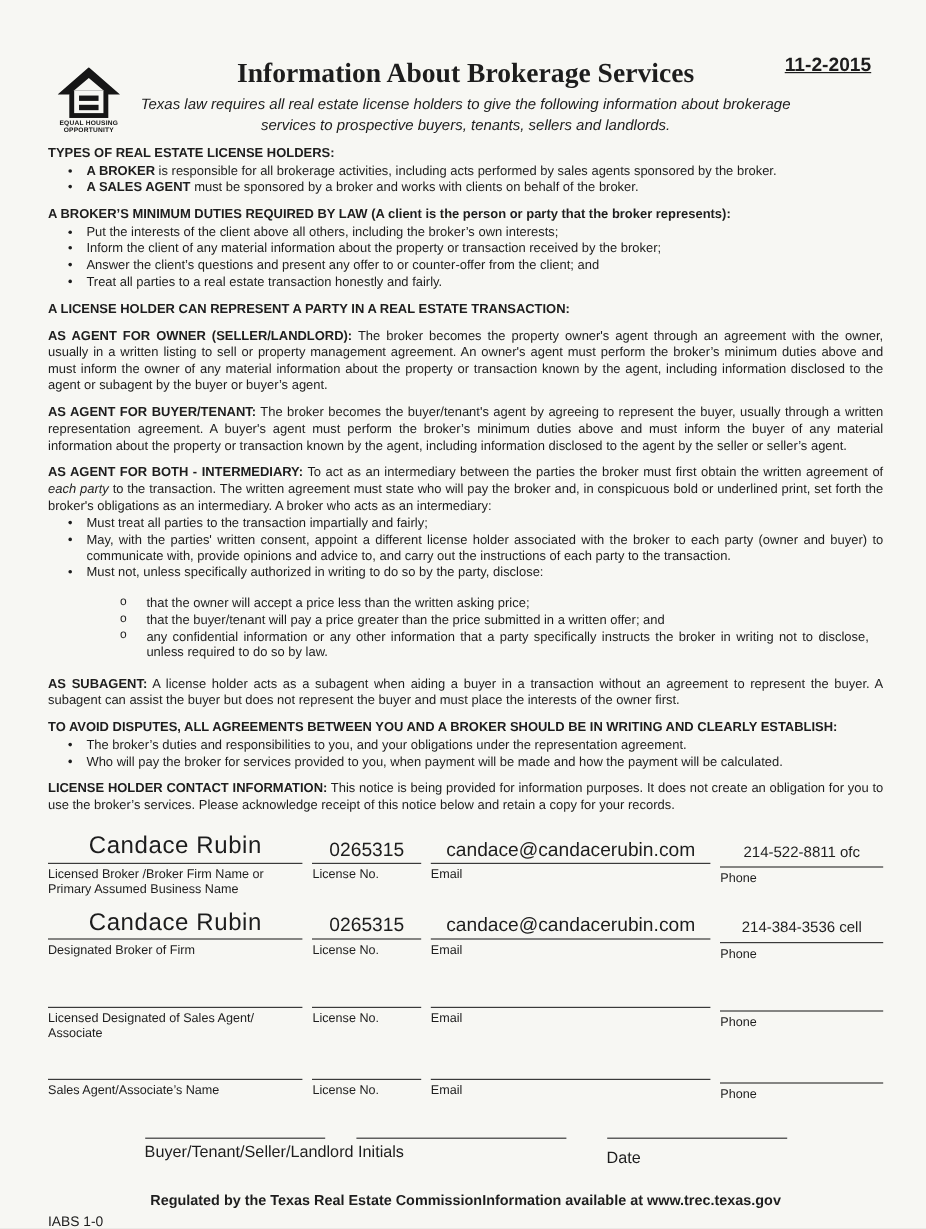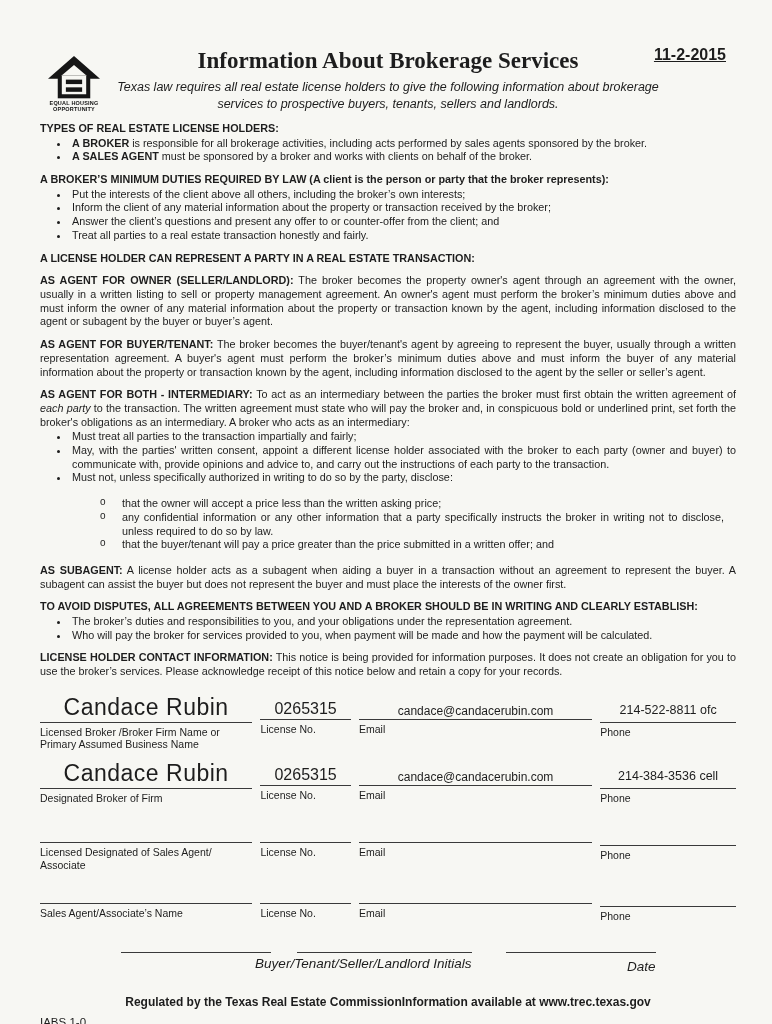--- a/index.html
+++ b/index.html
@@ -54,35 +54,35 @@
   ul.sub-bullets > li::before { content:"o"; position:absolute; left:2px; top:-1px; font-size:10px; }
   
   .ct { margin-top:14px; }
   .ct-row { display:flex; justify-content:space-between; }
   .ct-col { display:flex; flex-direction:column; }
   .ct-col.c-name    { width:30.5%; }
   .ct-col.c-license { width:13%; }
   .ct-col.c-email   { width:33.5%; }
   .ct-col.c-phone   { width:19.5%; }
   .ct-value { text-align:center; display:flex; align-items:flex-end; justify-content:center; }
-  .v-name    { font-size:23px; letter-spacing:0.5px; min-height:26px; }
+  .v-name    { font-size:20px; letter-spacing:0.5px; min-height:26px; }
   .v-license { font-size:16px; min-height:26px; }
-  .v-email   { font-size:12px; min-height:26px; }
+  .v-email   { font-size:16px; min-height:26px; }
   .v-phone   { font-size:12.5px; min-height:26px; padding-bottom:3px; }
   .blank .ct-value { min-height:30px; }
   .ct-line { border-bottom:1.5px solid #3a3a3a; }
   .ct-label { font-size:10.5px; line-height:1.15; padding-top:3px; }
   .lbl-left { text-align:left; }
   .lbl-center { text-align:left; }
   .row-gap1 { margin-top:9px; }
   .row-gap2 { margin-top:8px; }
   .row-gap3 { margin-top:2px; }
   
   .initials-row { display:flex; justify-content:center; gap:34px; margin-top:16px; }
-  .initials-block, .date-block { text-align:right;font-style:italic; }
+  .initials-block, .date-block { text-align:left; }
   .lines { display:flex; gap:26px; justify-content:center; }
   .sig-line { display:inline-block; border-bottom:1.5px solid #3a3a3a; height:14px; }
   .w150 { width:150px; } .w175 { width:175px; }
   .sig-label { font-size:13.5px; margin-top:2px; }
   
   .footer-row { display:flex; justify-content:center; margin-top:20px; font-weight:700; font-size:12px; }
   .form-no { margin-top:4px; font-size:11.5px; font-weight:400; }
 </style>
 </head>
 <body>
@@ -139,22 +139,22 @@
   </div>
 
   <div class="sec">
     <p class="para"><strong>AS AGENT FOR BOTH - INTERMEDIARY:</strong><span>  To act as an intermediary between the parties the broker must first obtain the written agreement of </span><em>each party</em><span> to the transaction. The written agreement must state who will pay the broker and, in conspicuous bold or underlined print, set forth the broker's obligations as an intermediary. A broker who acts as an intermediary:</span></p>
     <ul class="bullets">
       <li><span>Must treat all parties to the transaction impartially  and fairly;</span></li>
       <li><span>May, with the parties' written consent, appoint a different license holder associated with the broker to each party (owner and buyer) to communicate with, provide opinions and advice to, and carry out the instructions of each party to the transaction.</span></li>
       <li><span>Must not, unless specifically authorized in writing to do so by the party, disclose:</span>
         <ul class="sub-bullets">
           <li><span>that the owner will accept a price less than the written asking price;</span></li>
+          <li><span>that the buyer/tenant will pay a price greater than the price submitted in a written offer;  and</span></li>
           <li><span>any confidential information or any other information that a party specifically instructs the broker in writing not to disclose, unless required to do so by law.</span></li>
-          <li><span>that the buyer/tenant will pay a price greater than the price submitted in a written offer;  and</span></li>
         </ul>
       </li>
     </ul>
   </div>
 
   <div class="sec">
     <p class="para"><strong>AS SUBAGENT:</strong><span> A license holder acts as a subagent when aiding a buyer in a transaction without an agreement to represent the buyer. A subagent can assist the buyer but does not represent the buyer and must place the interests of the owner first.</span></p>
   </div>
 
   <div class="sec">

